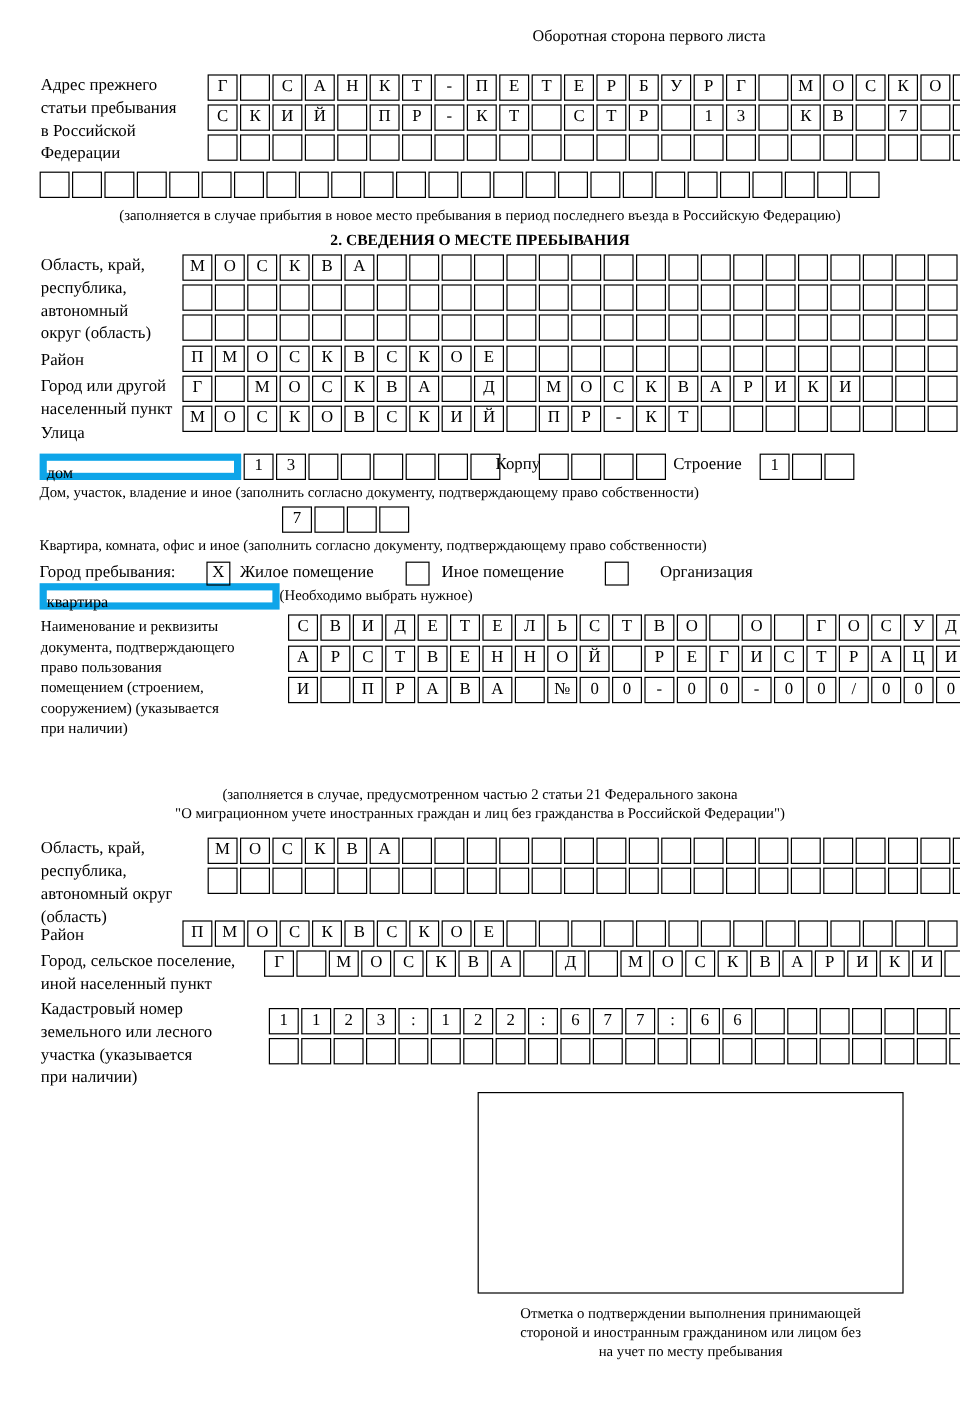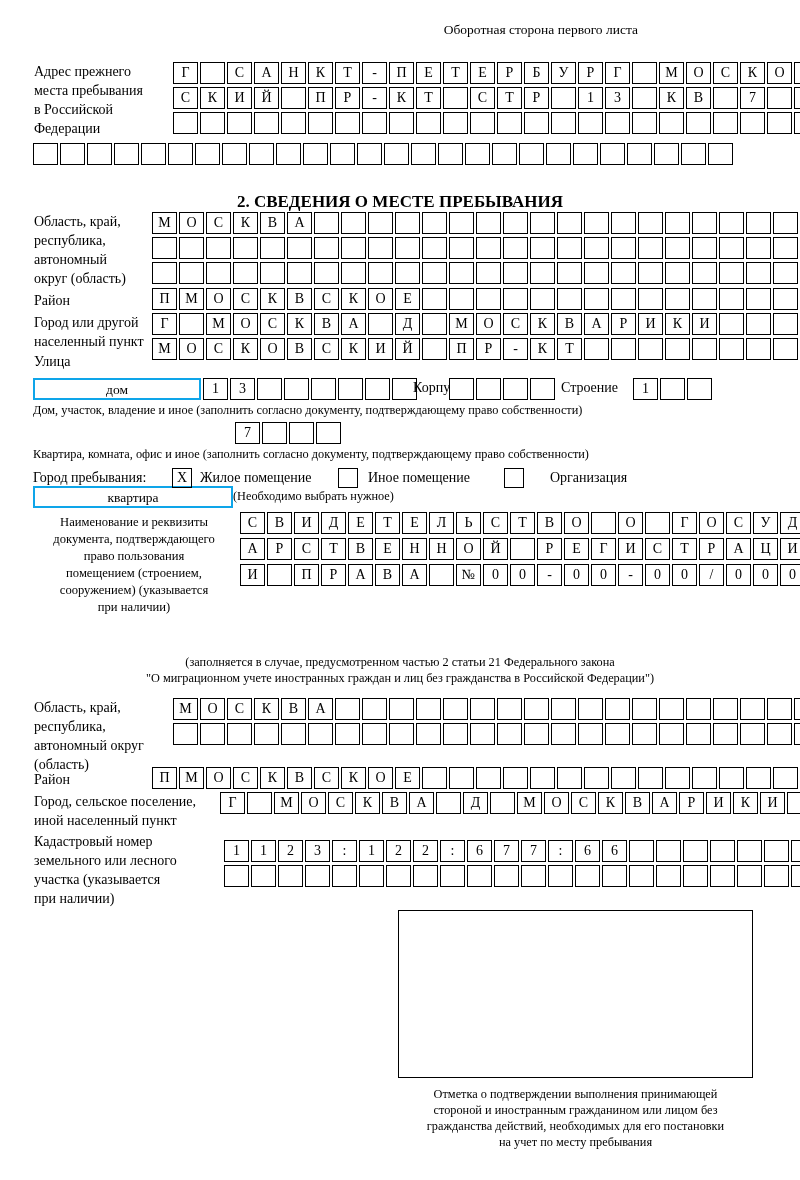--- a/index.html
+++ b/index.html
@@ -9,59 +9,59 @@
     font-family:"Liberation Serif", serif;
     color:#000;
     position:relative;
     overflow:hidden;
   }
   .page{position:relative;width:686px;height:1180px;}
   .hdr-right{
     position:absolute;right:48px;top:22px;font-size:13.5px;
   }
   .lbl{font-size:14px;line-height:19px;}
-  .lbl-s{font-size:12.6px;line-height:17px;text-align:center;}
+  .lbl-s{font-size:12.6px;line-height:17px;}
   .bold{font-weight:bold;}
 
   
   .row{display:flex;gap:0;}
   .cell{
     width:25px;height:22px;
     border:1px solid #000;
     margin-right:2px;
     box-sizing:border-box;
     font-size:14px;
     line-height:20px;
     text-align:center;
     font-family:"Liberation Serif", serif;
     background:#fff;
   }
   .abs{position:absolute;}
   .wide-field{
-    border:2px solid #0ea5e9;box-sizing:border-box;height:22px;
-    font-size:13.5px;text-align:center;line-height:20px;
+    border:6px solid #0ea5e9;box-sizing:border-box;height:22px;
+    font-size:13.5px;line-height:20px;
   }
   .chk{
     width:20px;height:20px;border:1px solid #000;box-sizing:border-box;
     display:inline-block;text-align:center;font-size:14px;line-height:18px;vertical-align:middle;
   }
   .note{font-size:12.3px;}
   .big-box{border:1px solid #000;box-sizing:border-box;}
   .tiny{font-size:12.3px;line-height:16px;}
 </style>
 </head>
 <body>
 
 <div class="page">
 
   <div class="hdr-right">Оборотная сторона первого листа</div>
 
   <div class="abs lbl" style="left:34px;top:62px;width:140px;">
     <div>Адрес прежнего</div>
-    <div>места пребывания</div>
+    <div>статьи пребывания</div>
     <div>в Российской</div>
     <div>Федерации</div>
   </div>
 
   <div class="abs" id="prevRows" style="left:173px;top:62px;">
       <div class="row" style="margin-bottom: 3px;">
         <div class="cell">Г</div>
         <div class="cell"></div>
         <div class="cell">С</div>
         <div class="cell">А</div>
@@ -163,22 +163,23 @@
         <div class="cell"></div>
         <div class="cell"></div>
         <div class="cell"></div>
         <div class="cell"></div>
         <div class="cell"></div>
         <div class="cell"></div>
         <div class="cell"></div>
       </div>
     </div>
 
-
-  <div class="abs bold" style="left:0;top:192px;width:800px;text-align:center;font-size:17px;">2. СВЕДЕНИЯ О МЕСТЕ ПРЕБЫВАНИЯ</div>
+  <div class="abs note" style="left:0;top:172px;width:800px;text-align:center;">(заполняется в случае прибытия в новое место пребывания в период последнего въезда в Российскую Федерацию)</div>
+
+  <div class="abs bold" style="left:0;top:192px;width:800px;text-align:center;font-size:13px;">2. СВЕДЕНИЯ О МЕСТЕ ПРЕБЫВАНИЯ</div>
 
   <div class="abs lbl" style="left:34px;top:212px;width:140px;">
     <div>Область, край,</div>
     <div>республика,</div>
     <div>автономный</div>
     <div>округ (область)</div>
   </div>
   <div class="abs" id="s2region" style="left:152px;top:212px;">
       <div class="row" style="margin-bottom: 3px;">
         <div class="cell">М</div>
@@ -663,17 +664,16 @@
         <div class="cell"></div>
         <div class="cell"></div>
       </div>
     </div>
 
   <div class="abs big-box" style="left:398px;top:910px;width:355px;height:168px;"></div>
 
   <div class="abs tiny" style="left:398px;top:1086px;width:355px;text-align:center;">
     <div>Отметка о подтверждении выполнения принимающей</div>
     <div>стороной и иностранным гражданином или лицом без</div>
-    <div>гражданства действий, необходимых для его постановки</div>
     <div>на учет по месту пребывания</div>
   </div>
 
 </div>
 
 </body></html>

